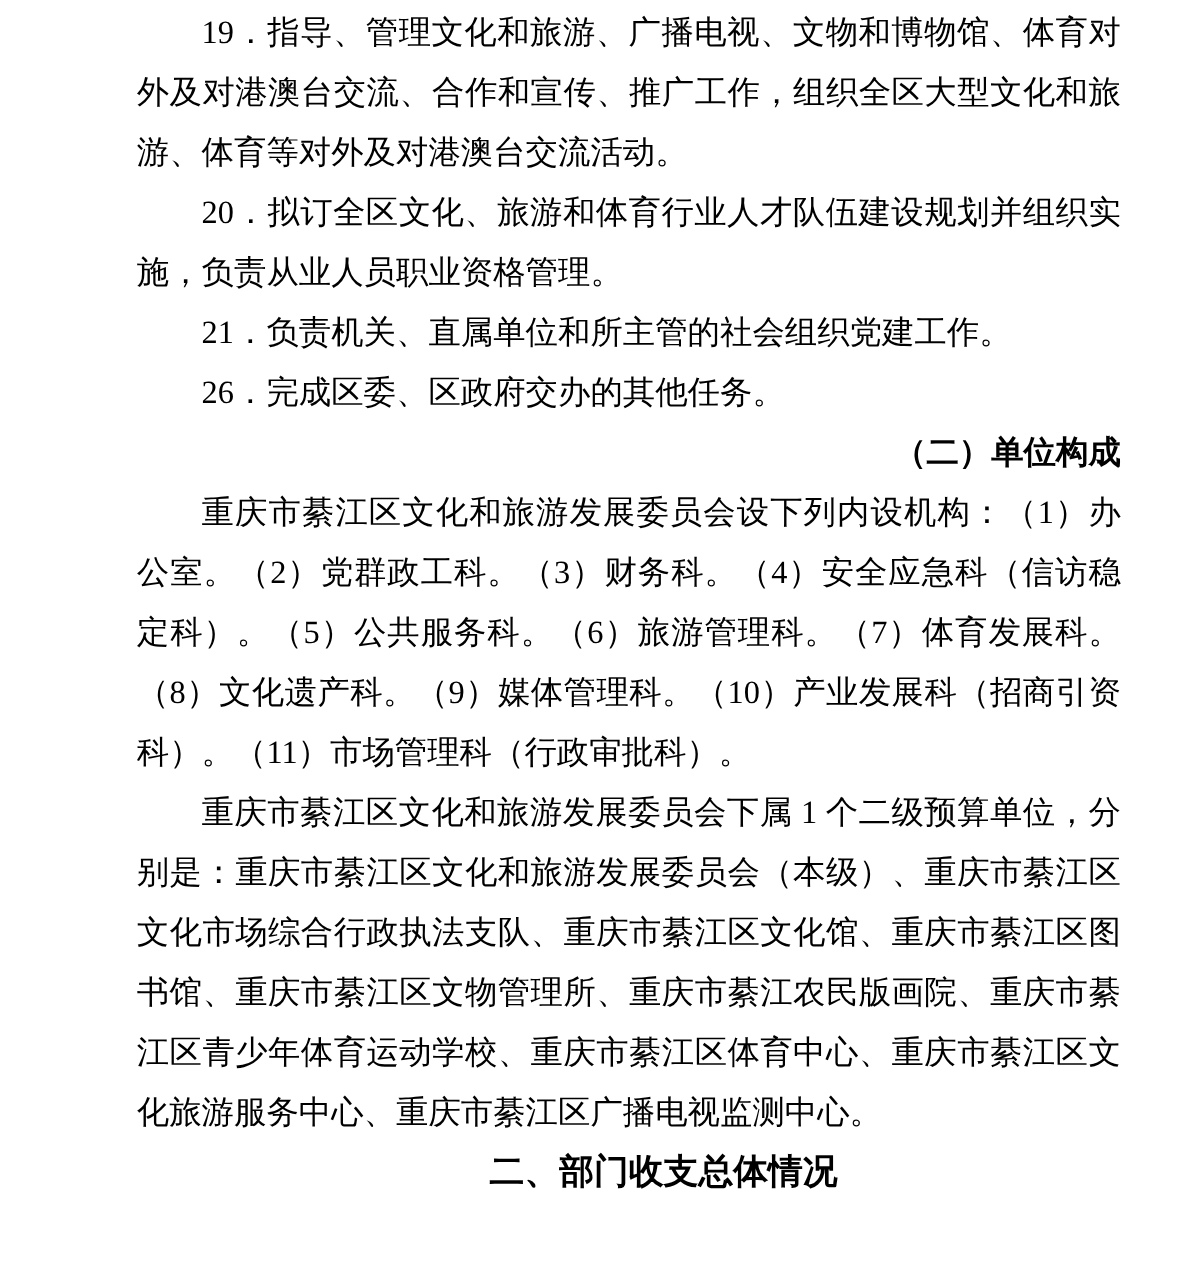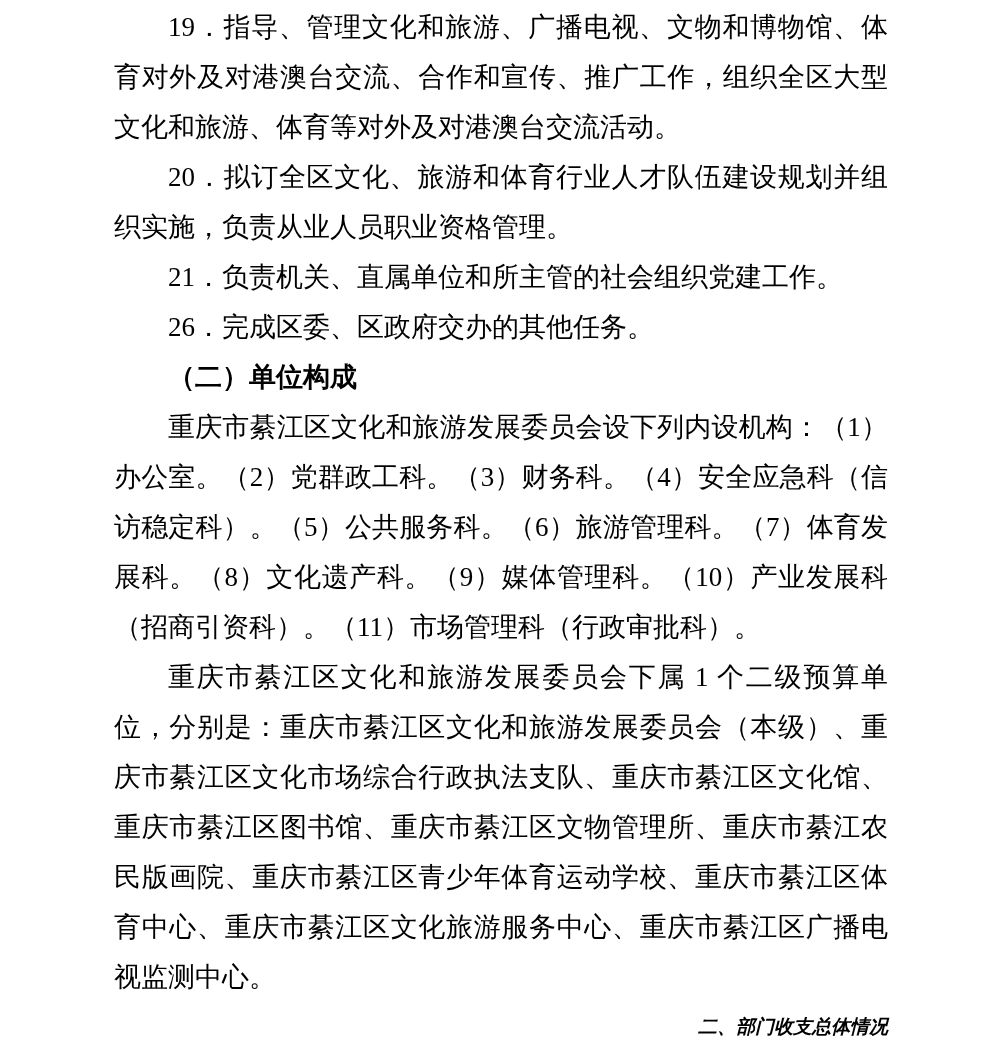--- a/index.html
+++ b/index.html
@@ -5,42 +5,41 @@
   html, body { margin: 0; padding: 0; }
   body {
     width: 1000px; height: 1053px;
     background: #ffffff;
     overflow: hidden;
     font-family: "Liberation Serif", "DejaVu Serif", serif;
   }
   .page {
     box-sizing: border-box;
     width: 1000px; height: 1053px;
-    padding: 2px 112px 0 114px;
+    padding: 2px 66px 0 114px;
     color: #000000;
   }
   .para {
     margin: 0;
     font-size: 27px;
     line-height: 50px;
     text-align: justify;
     text-indent: 2em;
     color: #000000;
     letter-spacing: 0;
   }
   .para.sub-heading {
     font-weight: bold;
-    text-align: left;
+    text-align: right;
   }
   .para.main-heading {
     font-family: "Liberation Sans", "DejaVu Sans", sans-serif;
     font-weight: bold;
-    font-size: 19px;
-    text-align: right;
-    font-style: italic;
+    font-size: 29px;
+    text-align: center;
   }
 </style>
 </head>
 <body>
 
 <div class="page">
   <p class="para">19．指导、管理文化和旅游、广播电视、文物和博物馆、体育对外及对港澳台交流、合作和宣传、推广工作，组织全区大型文化和旅游、体育等对外及对港澳台交流活动。</p>
   <p class="para">20．拟订全区文化、旅游和体育行业人才队伍建设规划并组织实施，负责从业人员职业资格管理。</p>
   <p class="para">21．负责机关、直属单位和所主管的社会组织党建工作。</p>
   <p class="para">26．完成区委、区政府交办的其他任务。</p>

